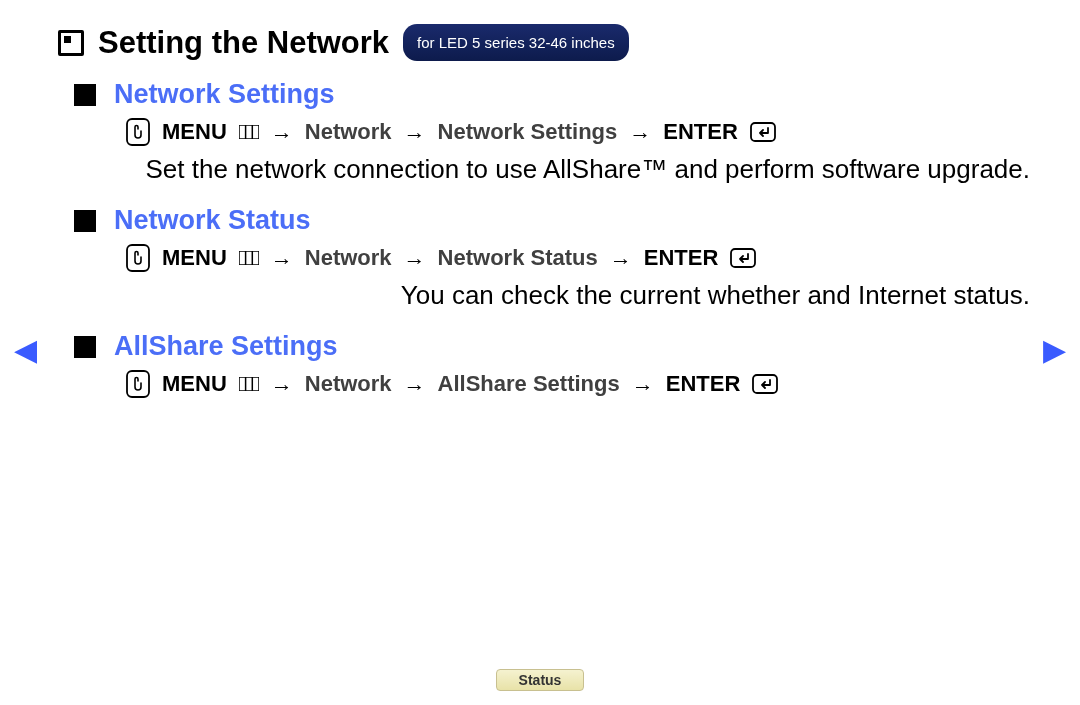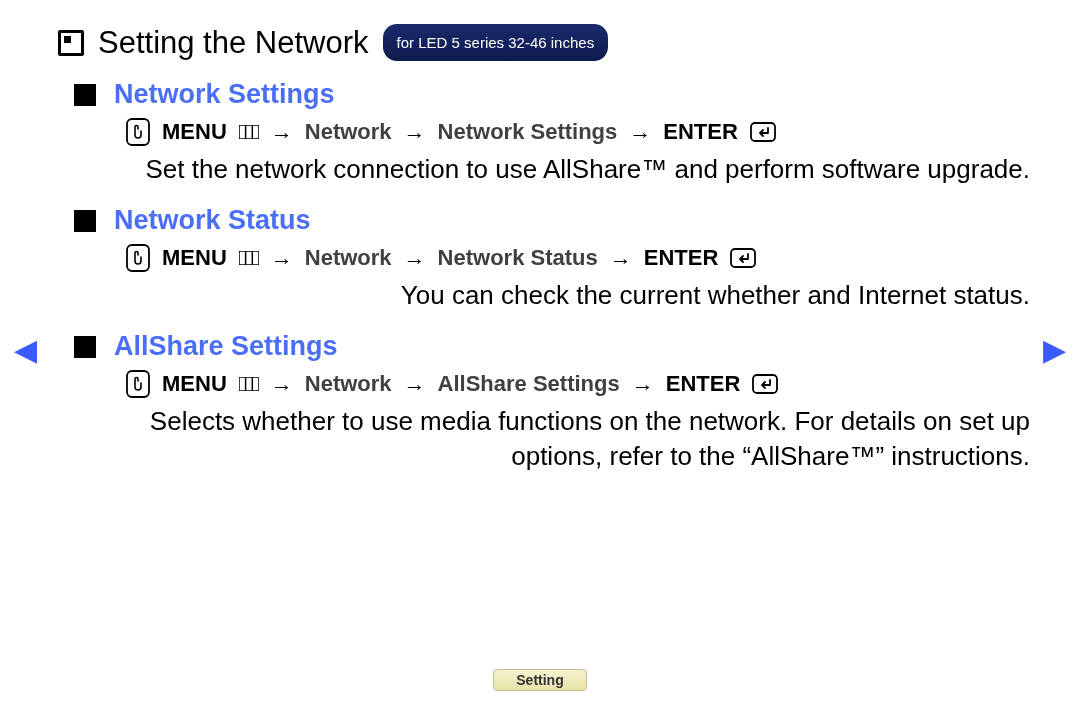--- a/index.html
+++ b/index.html
@@ -4,21 +4,21 @@
 <style>
   * { box-sizing: border-box; margin: 0; padding: 0; }
   html, body { width: 1080px; height: 705px; font-family: Arial, Helvetica, sans-serif; background: #fff; color: #000; }
   .page { position: relative; width: 1080px; height: 705px; padding: 24px 50px 0 50px; }
   .nav-left, .nav-right { position: absolute; top: 332px; font-size: 30px; }
   .nav-left { left: 14px; color: #3a5bff; }
   .nav-right { right: 14px; color: #3a5bff; }
   .heading-row { display: flex; align-items: center; gap: 14px; margin-bottom: 18px; margin-left: 8px;}
   .heading-icon { width: 26px; height: 26px; border: 3px solid #000; border-radius: 2px; position: relative; flex:0 0 auto;}
   .heading-icon::after { content:""; position:absolute; left:3px; top:3px; width:7px; height:7px; background:#000;}
-  .page-title { font-size: 31px; font-weight: normal; }
+  .page-title { font-size: 31px; font-weight: bold; }
   .pill { background: linear-gradient(#1a2a6c,#0d1b4c); color: #fff; font-size: 15px; padding: 10px 14px; border-radius: 14px; }
   .section { margin-left: 24px; margin-bottom: 18px; text-align: right;}
   .section-head-row { display:flex; align-items:center; gap:18px; margin-bottom:8px;}
   .bullet-sq { width:22px; height:22px; background:#000; flex:0 0 auto;}
   .section-title { color:#4b6ef7; font-size:27px; font-weight:bold; }
   .section-body { margin-left: 52px; }
   .path-row { font-size:22px; display:flex; align-items:center; flex-wrap:wrap; gap:12px; margin-bottom:6px;}
   .desc { font-size:26px; line-height:1.35; }
   .blue { color:#404040; }
   .bold { font-weight:bold; }
@@ -146,21 +146,20 @@
         <span class="bold blue">AllShare Settings</span>
         <span class="bold">→</span>
         <span class="bold">ENTER</span>
         <span class="enter-icon">
           <svg viewBox="0 0 26 20">
               <rect x="1" y="1" width="24" height="18" rx="4" fill="none" stroke="#000" stroke-width="1.8"></rect>
               <path d="M18 6 v5 h-8 M10 11 l3 -3 M10 11 l3 3" fill="none" stroke="#000" stroke-width="1.8" stroke-linecap="round" stroke-linejoin="round"></path>
             </svg>
         </span>
       </div>
-      <div class="desc">Selects whether to use media functions on the network. For details on set up options, refer to the “AllShare™” instructions.</div>
     </div>
   </div>
 
   <div class="footer">
-    <span class="lang-pill">Setting</span>
+    <span class="lang-pill">Status</span>
   </div>
 
 </div>
 
 </body></html>

